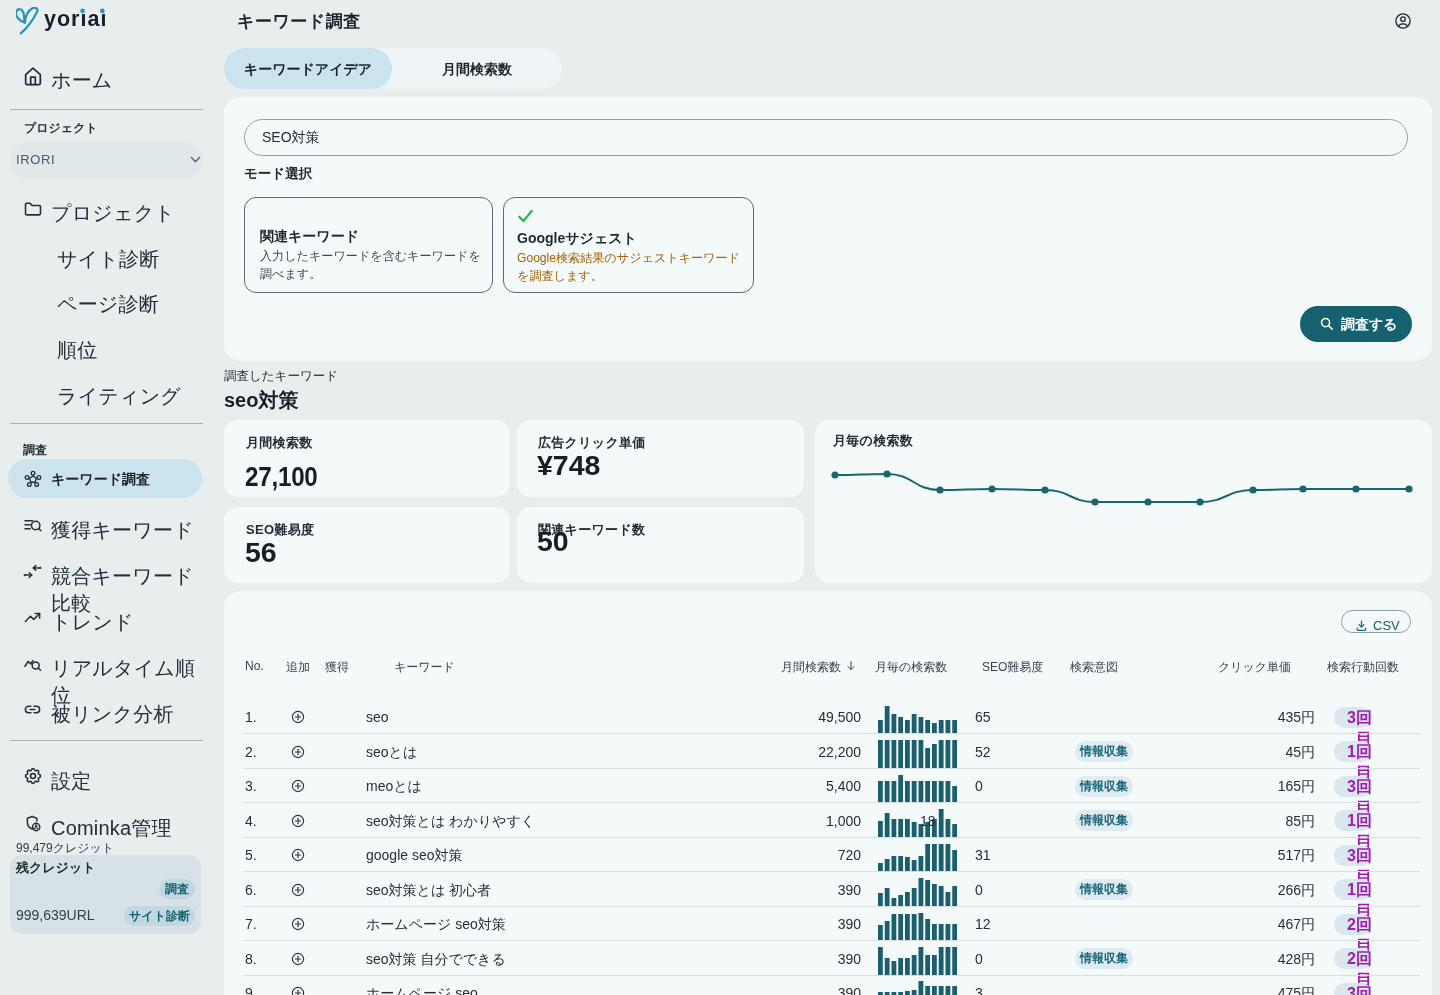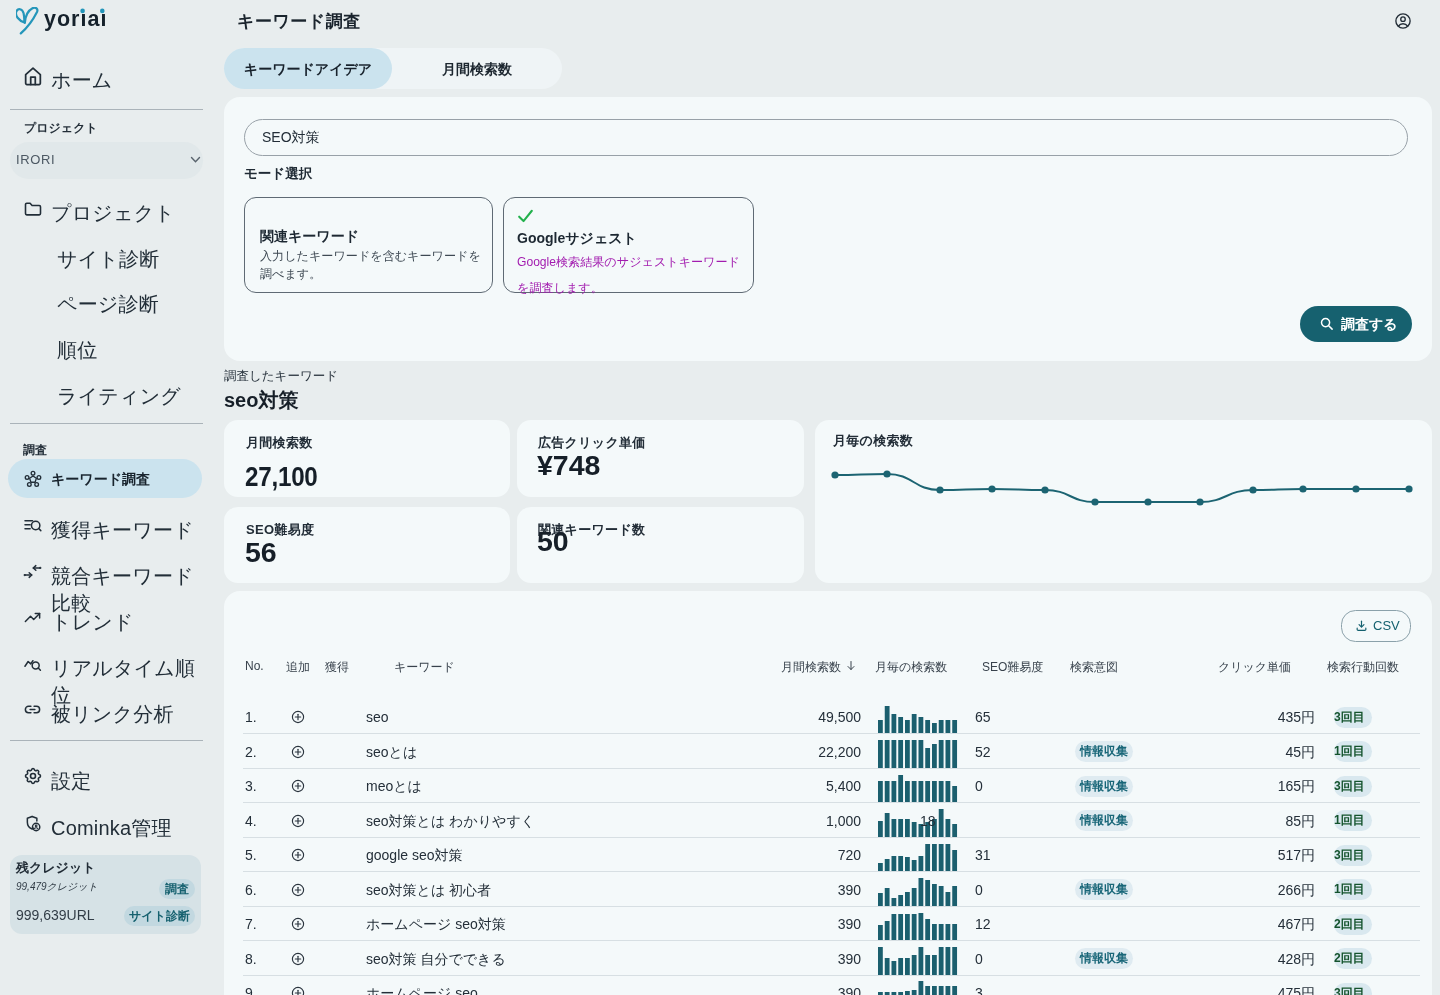--- a/index.html
+++ b/index.html
@@ -9,21 +9,21 @@
   .abs { position:absolute; }
   .nav-txt { font-size:20px; color:#222e38; letter-spacing:0.2px; }
   .ico { stroke:#222e38; fill:none; stroke-width:1.9; stroke-linecap:round; stroke-linejoin:round; }
   .card { position:absolute; background:#f4f9fa; border-radius:14px; }
   .statlabel { font-size:13px; font-weight:bold; color:#222d37; letter-spacing:0.3px; }
   .statval { font-size:28.5px; font-weight:bold; color:#161f28; }
   .sqz { display:inline-block; transform:scaleX(0.85); transform-origin:left top; letter-spacing:-0.3px; }
   .th { position:absolute; font-size:12px; color:#38424c; }
   .td { position:absolute; font-size:14px; color:#242f39; }
   .badge-info { position:absolute; height:21px; line-height:21px; padding:0 5px; border-radius:11px; background:#dfebf1; color:#186678; font-size:12px; font-weight:bold; }
-  .badge-kai { position:absolute; height:21px; line-height:21px; border-radius:11px; background:#d9e8ef; color:#14532d; font-size:12px; font-weight:bold; text-align:left; }
+  .badge-kai { position:absolute; height:21px; line-height:21px; border-radius:11px; background:#d9e8ef; color:#a21caf; font-size:16px; font-weight:bold; text-align:right; }
   .rowline { position:absolute; left:243px; right:20px; height:1px; background:#d7dfe3; }
 </style>
 </head>
 <body>
 <div class="abs" style="left:0;top:0;width:208px;height:995px;">
 <svg class="abs" style="left:16px;top:7px;" width="106" height="30" viewBox="0 0 106 30">
   <g fill="none" stroke="#2496ba" stroke-width="2.2" stroke-linecap="round" stroke-linejoin="round" transform="translate(-2,-1)">
     <path d="M10.5 16.5 C4.5 14.5 0.8 9.5 2.3 5.6 C3.8 1.9 8.3 2.6 9.6 7.2 C10.2 10 10.4 13.2 10.5 16.5 Z"></path>
     <path d="M10.8 16.8 C11.3 10.5 14 4.5 18.5 2.2 C21.8 0.6 24.4 3 23 6 C19 14 13.5 21.5 6.8 27.4"></path>
   </g>
@@ -108,21 +108,21 @@
     <svg class="abs ico" style="left:23px;top:813.5px" width="19" height="19" viewBox="0 0 24 24">
       <path d="M11.5 3.2 5.5 5.4v5c0 4.4 2.7 7.2 6 8.6.7-.3 1.4-.7 2-1.1"></path>
       <path d="M11.5 3.2 17.5 5.4v3.4"></path>
       <circle cx="16.6" cy="16.4" r="4.6"></circle>
       <circle cx="16.6" cy="15.1" r="1.1" stroke-width="1.3"></circle>
       <path d="M14.4 18.6a2.6 2.6 0 0 1 4.4 0" stroke-width="1.3"></path>
     </svg>
     <div class="abs nav-txt" style="left:51px;top:815px;">Cominka管理</div>
     <div class="abs" style="left:10px;top:855px;width:191px;height:79px;border-radius:12px;background:#d6e2e6;"></div>
     <div class="abs" style="left:16px;top:859px;font-size:13px;font-weight:bold;color:#212c36;">残クレジット</div>
-    <div class="abs" style="left:16px;top:880px;font-size:10px;color:#323d47;font-style:italic;">99,479クレジット</div>
+    <div class="abs" style="left:16px;top:840px;font-size:12px;color:#323d47;">99,479クレジット</div>
     <div class="abs" style="left:159px;top:879px;width:36px;height:20px;line-height:20px;text-align:center;border-radius:10px;background:#c2d8e0;color:#16616f;font-size:12px;font-weight:bold;">調査</div>
     <div class="abs" style="left:16px;top:907px;font-size:14px;color:#323d47;">999,639URL</div>
     <div class="abs" style="left:124px;top:906px;width:71px;height:20px;line-height:20px;text-align:center;border-radius:10px;background:#c2d8e0;color:#16616f;font-size:12px;font-weight:bold;">サイト診断</div>
   </div>
 <div class="abs" style="left:208px;top:0;width:1232px;height:995px;">
     <div class="abs" style="left:29px;top:10px;font-size:17px;font-weight:bold;color:#1a242d;letter-spacing:0.5px;">キーワード調査</div>
     <svg class="abs" style="left:1186px;top:12px" width="18" height="18" viewBox="0 0 24 24" fill="none" stroke="#222c36" stroke-width="1.8" stroke-linecap="round" stroke-linejoin="round">
 <circle cx="12" cy="12" r="9.5"></circle>
       <circle cx="12" cy="9.5" r="3"></circle>
       <path d="M5.8 19a7.5 7.5 0 0 1 12.4 0"></path>
@@ -136,21 +136,21 @@
     <div class="abs" style="left:54px;top:129px;font-size:14px;color:#222d37;">SEO対策</div>
     <div class="abs" style="left:36px;top:165px;font-size:13.5px;font-weight:bold;color:#202b35;">モード選択</div>
     <div class="abs" style="left:36px;top:197px;width:249px;height:96px;border-radius:12px;border:1px solid #5f6a74;"></div>
     <div class="abs" style="left:52px;top:228px;font-size:14px;font-weight:bold;color:#1d2832;">関連キーワード</div>
     <div class="abs" style="left:52px;top:247px;font-size:12.1px;line-height:18px;color:#3e4953;">入力したキーワードを含むキーワードを<br>調べます。</div>
     <div class="abs" style="left:295px;top:197px;width:251px;height:96px;border-radius:12px;border:1px solid #5f6a74;"></div>
     <svg class="abs" style="left:308px;top:206px" width="19" height="19" viewBox="0 0 24 24" fill="none" stroke="#22b14c" stroke-width="2.6" stroke-linecap="round" stroke-linejoin="round">
       <path d="M4 13.5 9.5 19 20 6"></path>
     </svg>
     <div class="abs" style="left:309px;top:230px;font-size:14px;font-weight:bold;color:#1d2832;">Googleサジェスト</div>
-    <div class="abs" style="left:309px;top:249px;font-size:12.1px;line-height:26px;color:#a21caf;">Google検索結果のサジェストキーワード<br>を調査します。</div>
+    <div class="abs" style="left:309px;top:249px;font-size:12.1px;line-height:18px;color:#a16207;">Google検索結果のサジェストキーワード<br>を調査します。</div>
     <div class="abs" style="left:1092px;top:306px;width:112px;height:36px;border-radius:18px;background:#16616f;color:#fff;">
 <svg class="abs" style="left:19px;top:10px" width="15" height="15" viewBox="0 0 24 24" fill="none" stroke="#fff" stroke-width="2.4" stroke-linecap="round">
         <circle cx="10.5" cy="10.5" r="6.5"></circle>
         <path d="M15.5 15.5 21 21"></path>
       </svg>
 <span class="abs" style="left:41px;top:10px;font-size:14px;font-weight:bold;letter-spacing:0px;">調査する</span>
     </div>
     <div class="abs" style="left:16px;top:368px;font-size:12.5px;color:#27323c;">調査したキーワード</div>
     <div class="abs" style="left:16px;top:387px;font-size:20px;font-weight:bold;color:#161f28;">seo対策</div>
     <div class="card" style="left:16px;top:420px;width:286px;height:77px;"></div>
@@ -177,21 +177,21 @@
       <circle cx="280" cy="82" r="3.6" fill="#1c6472"></circle>
       <circle cx="333" cy="82" r="3.6" fill="#1c6472"></circle>
       <circle cx="385" cy="82" r="3.6" fill="#1c6472"></circle>
       <circle cx="438" cy="70" r="3.6" fill="#1c6472"></circle>
       <circle cx="488" cy="69" r="3.6" fill="#1c6472"></circle>
       <circle cx="541" cy="69" r="3.6" fill="#1c6472"></circle>
       <circle cx="594" cy="69" r="3.6" fill="#1c6472"></circle>
     </svg>
   </div>
 <div class="card" style="left:224px;top:591px;width:1208px;height:420px;border-radius:16px;"></div>
-<div class="abs" style="left:1341px;top:610px;width:70px;height:32px;border-radius:14.5px;border:1px solid #8ba1aa;text-decoration:underline;">
+<div class="abs" style="left:1341px;top:610px;width:70px;height:23px;border-radius:14.5px;border:1px solid #8ba1aa;text-decoration:underline;">
 <svg class="abs" style="left:13px;top:8px" width="13" height="13" viewBox="0 0 24 24" fill="none" stroke="#15616f" stroke-width="2.2" stroke-linecap="round" stroke-linejoin="round">
       <path d="M12 4v10"></path>
       <path d="M7.5 10.5 12 15l4.5-4.5"></path>
       <path d="M4 17v2.2A1.8 1.8 0 0 0 5.8 21h12.4a1.8 1.8 0 0 0 1.8-1.8V17"></path>
     </svg>
 <span class="abs" style="left:31px;top:7px;font-size:13px;color:#15616f;">CSV</span>
   </div>
 <div class="th" style="left:245px;top:659px;">No.</div>
 <div class="th" style="left:286px;top:659px;">追加</div>
 <div class="th" style="left:325px;top:659px;">獲得</div>

